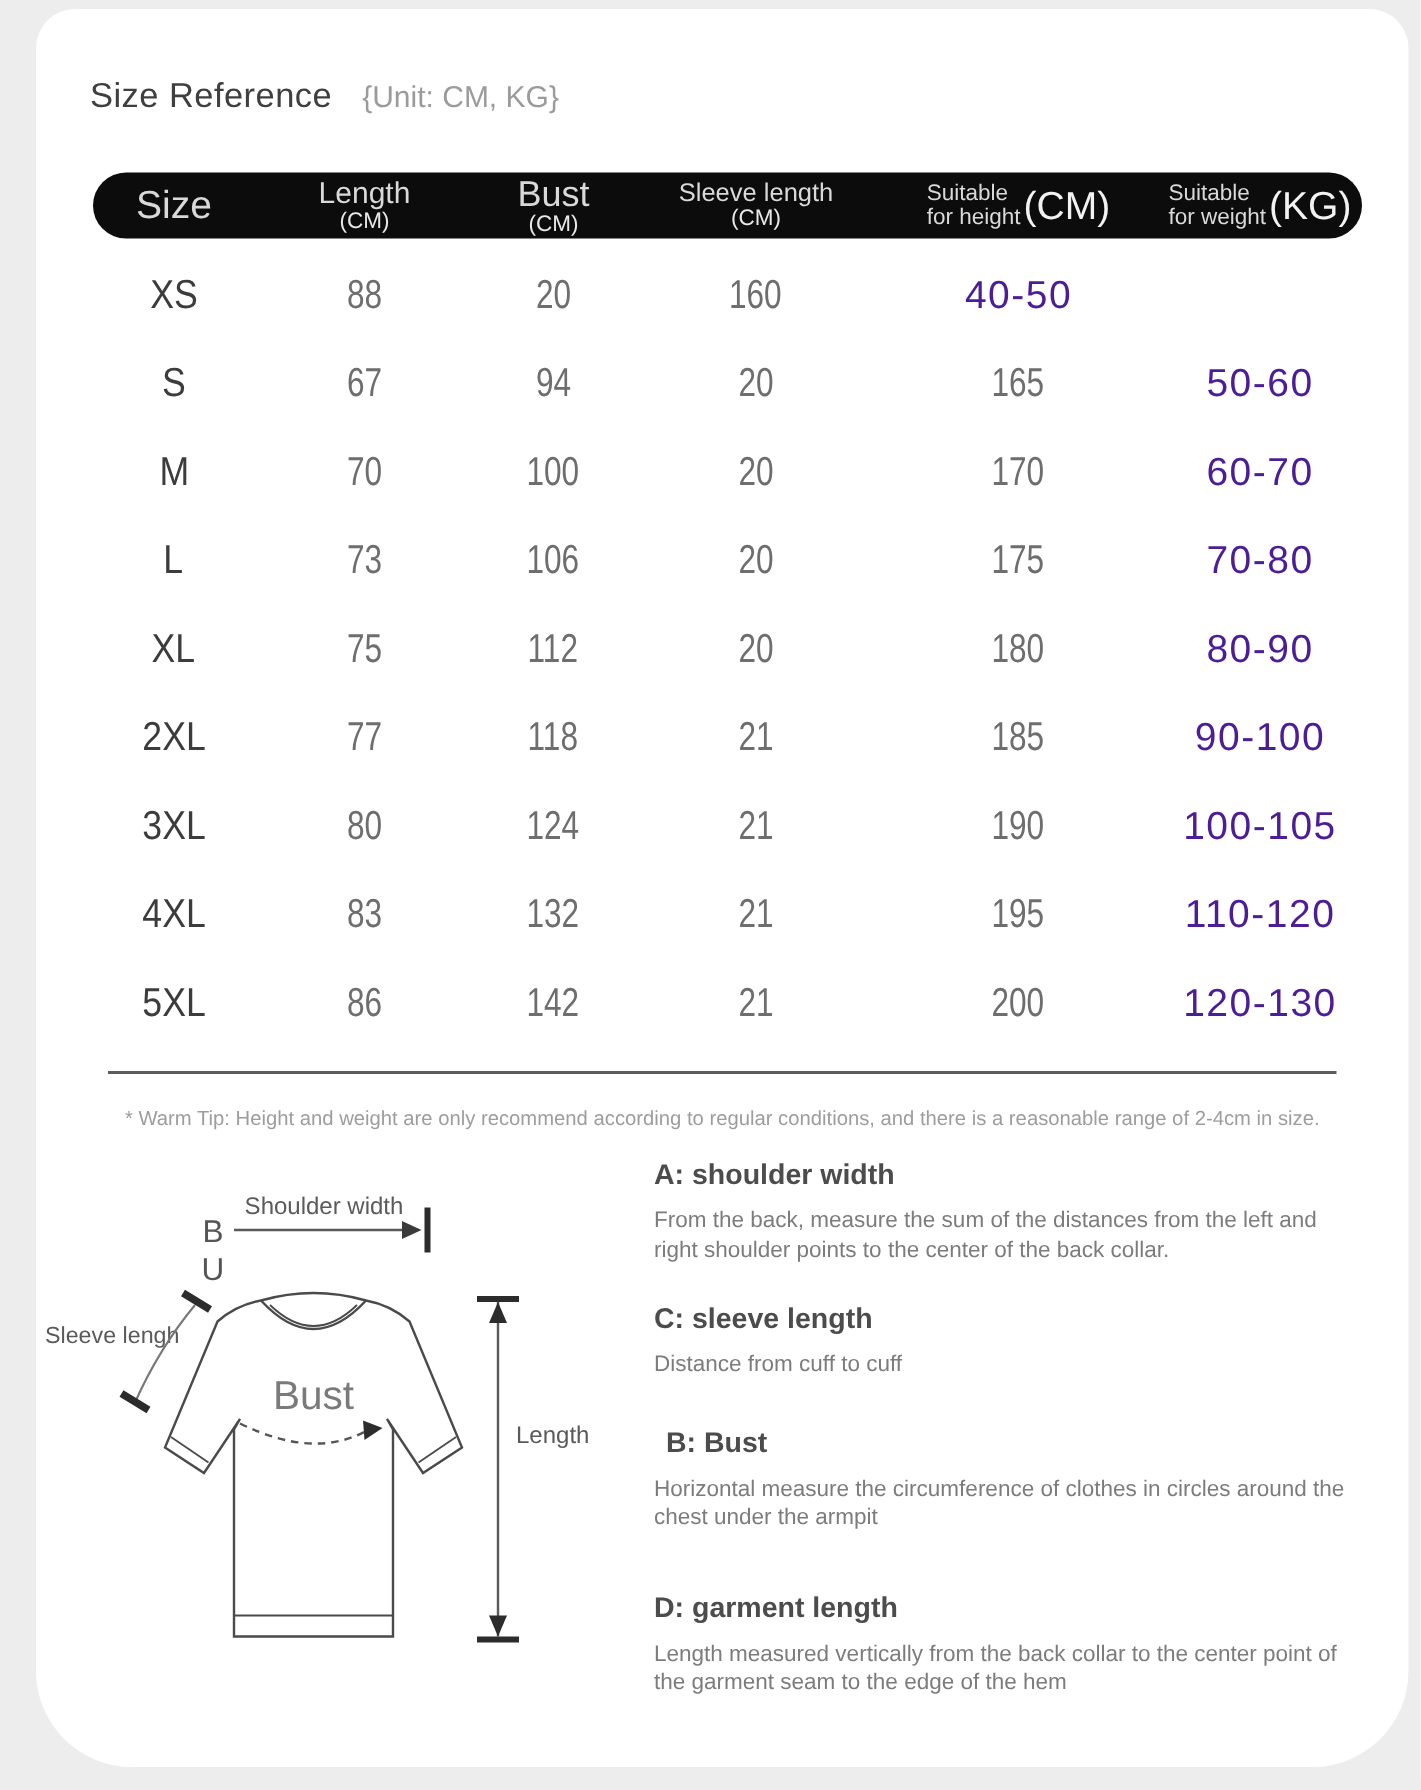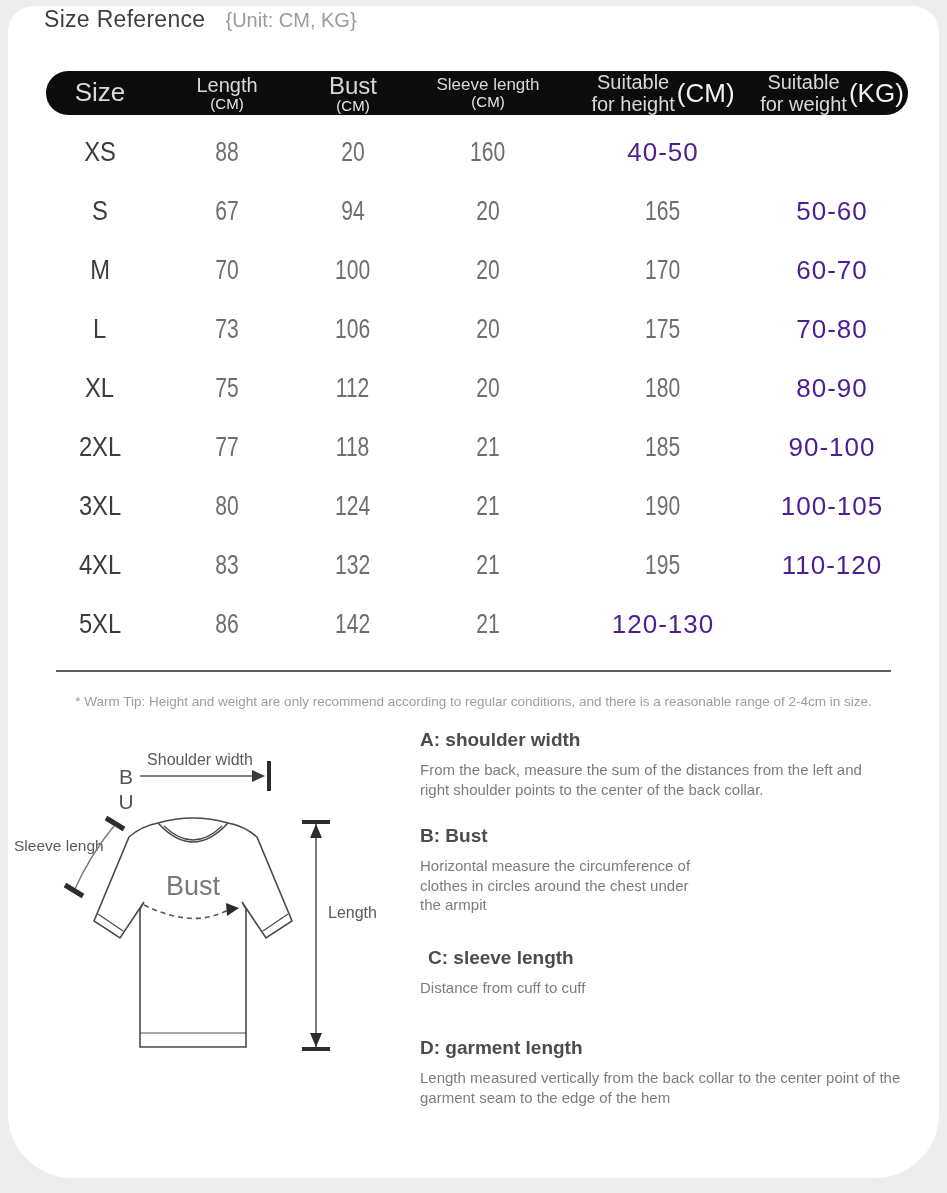--- a/index.html
+++ b/index.html
@@ -5,23 +5,24 @@
   * { margin:0; padding:0; box-sizing:border-box; }
   html,body { width:947px; }
   body {
     font-family:"Liberation Sans", sans-serif;
     background:#ededed;
     width:947px; height:1193px;
     overflow:hidden;
   }
   .card {
     background:#ffffff;
-    margin:6px 8px 0 8px;
+    margin:6px 8px 0 24px;
     height:1172px;
     border-radius:26px 26px 64px 64px;
+    padding-top:44px;
     overflow:hidden;
   }
   
   .title-row { display:flex; align-items:baseline; gap:20px; padding-left:36px; }
   .title-main { font-size:23px; color:#3f3f3f; letter-spacing:.3px; }
   .title-unit { font-size:20px; color:#9b9b9b; }
 
   
   .grid { display:grid; grid-template-columns:108px 146px 106px 164px 186px 1fr; }
   .pill {
@@ -30,21 +31,21 @@
     border-radius:30px; align-items:center;
   }
   .hcell { text-align:center; line-height:1.05; }
   .h-main { display:block; }
   .h-sub  { display:block; font-size:15px; color:#e8e8e8; }
   .h-size   .h-main { font-size:26px; }
   .h-length .h-main { font-size:20px; }
   .h-bust   .h-main { font-size:24px; }
   .h-sleeve .h-main { font-size:17px; }
   .h-pair { display:flex; align-items:center; justify-content:center; gap:2px; }
-  .h-lines { text-align:center; font-size:20px; line-height:1.1; }
+  .h-lines { text-align:left; font-size:15px; line-height:1.1; }
   .h-unit { font-size:26px; color:#f2f2f2; }
   .rows { margin:8px 31px 0 38px; }
   .row { height:59px; align-items:center; text-align:center; }
   .cell-size   { font-size:27px; color:#3c3c3c; }
   .cell-num    { font-size:27px; color:#6e6e6e; }
   .cond { display:inline-block; transform:scaleX(.78); }
   .cond2 { display:inline-block; transform:scaleX(.88); }
   .cell-weight { font-size:26px; color:#4c1d95; letter-spacing:1px; }
 
   .divider { border:none; border-top:2px solid #5c5c5c; margin:16px 48px 0 48px; }
@@ -178,20 +179,21 @@
         <div class="cell-num"><span class="cond">21</span></div>
         <div class="cell-num"><span class="cond">195</span></div>
         <div class="cell-weight"><span>110-120</span></div>
       </div>
 
       <div class="grid row">
         <div class="cell-size"><span class="cond2">5XL</span></div>
         <div class="cell-num"><span class="cond">86</span></div>
         <div class="cell-num"><span class="cond">142</span></div>
         <div class="cell-num"><span class="cond">21</span></div>
+        <div class="cell-num"><span class="cond">200</span></div>
         <div class="cell-weight"><span>120-130</span></div>
       </div>
 
   </div>
 
   <hr class="divider">
 
   <div class="warm-tip">* Warm Tip: Height and weight are only recommend according to regular conditions, and there is a reasonable range of 2-4cm in size.</div>
 
   <div class="bottom">
@@ -243,30 +245,30 @@
     </div>
 
     <div class="defs">
 
         <div class="def-block">
           <div class="def-heading">A: shoulder width</div>
           <div class="def-body">From the back, measure the sum of the distances from the left and right shoulder points to the center of the back collar.</div>
         </div>
 
         <div class="def-block">
+          <div class="def-heading">C: sleeve length</div>
+          <div class="def-body">Distance from cuff to cuff</div>
+        </div>
+
+        <div class="def-block">
           <div class="def-heading">B: Bust</div>
           <div class="def-body">Horizontal measure the circumference of clothes in circles around the chest under the armpit</div>
         </div>
 
         <div class="def-block">
-          <div class="def-heading">C: sleeve length</div>
-          <div class="def-body">Distance from cuff to cuff</div>
-        </div>
-
-        <div class="def-block">
           <div class="def-heading">D: garment length</div>
           <div class="def-body">Length measured vertically from the back collar to the center point of the garment seam to the edge of the hem</div>
         </div>
 
     </div>
 
   </div>
 </div>
 
 </body></html>

